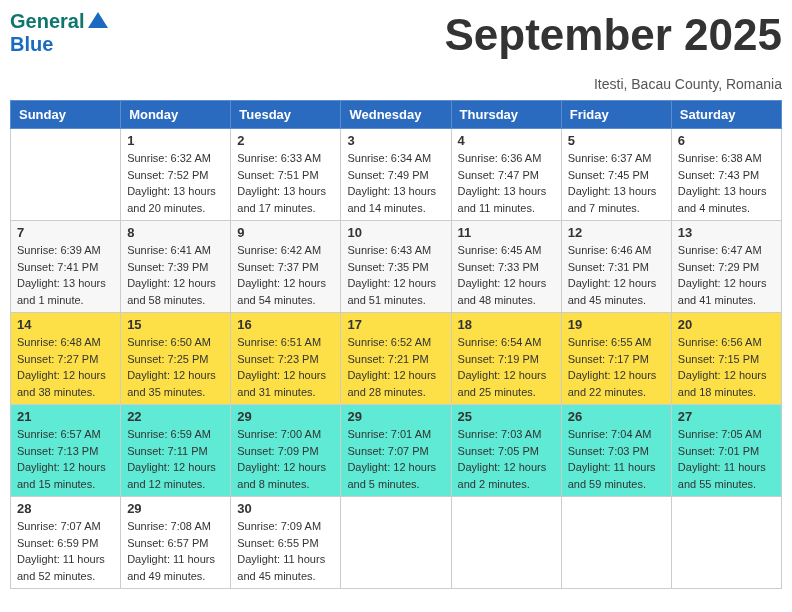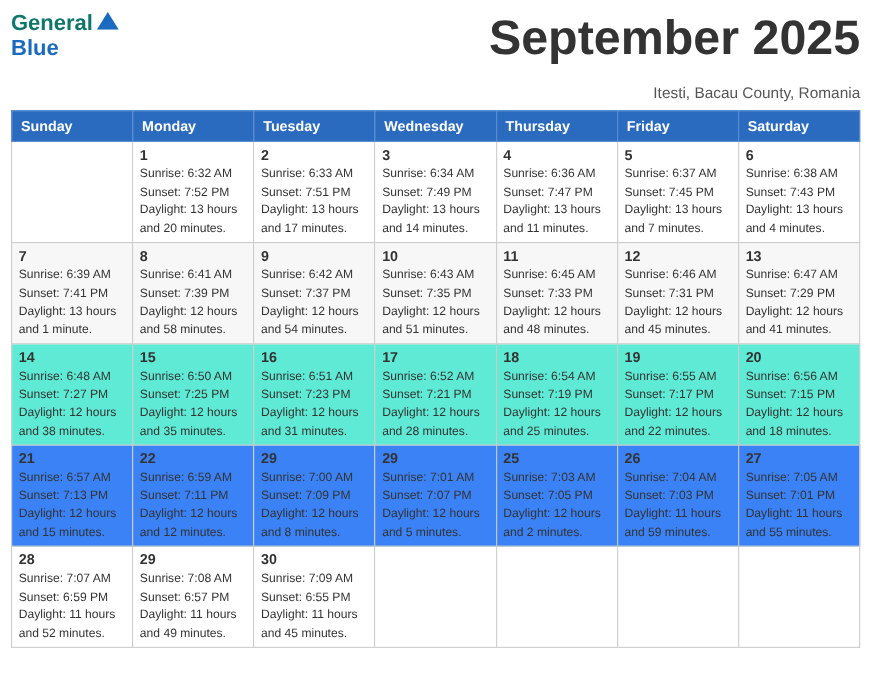--- a/index.html
+++ b/index.html
@@ -160,21 +160,21 @@
         </td>
         <td>
           <span class="day-number">12</span>
           <div class="day-info">Sunrise: 6:46 AM<br>Sunset: 7:31 PM<br>Daylight: 12 hours and 45 minutes.</div>
         </td>
         <td>
           <span class="day-number">13</span>
           <div class="day-info">Sunrise: 6:47 AM<br>Sunset: 7:29 PM<br>Daylight: 12 hours and 41 minutes.</div>
         </td>
       </tr>
-      <tr style="background: #5eead4;">
+      <tr style="background: #fde047;">
         <td>
           <span class="day-number">14</span>
           <div class="day-info">Sunrise: 6:48 AM<br>Sunset: 7:27 PM<br>Daylight: 12 hours and 38 minutes.</div>
         </td>
         <td>
           <span class="day-number">15</span>
           <div class="day-info">Sunrise: 6:50 AM<br>Sunset: 7:25 PM<br>Daylight: 12 hours and 35 minutes.</div>
         </td>
         <td>
           <span class="day-number">16</span>
@@ -190,21 +190,21 @@
         </td>
         <td>
           <span class="day-number">19</span>
           <div class="day-info">Sunrise: 6:55 AM<br>Sunset: 7:17 PM<br>Daylight: 12 hours and 22 minutes.</div>
         </td>
         <td>
           <span class="day-number">20</span>
           <div class="day-info">Sunrise: 6:56 AM<br>Sunset: 7:15 PM<br>Daylight: 12 hours and 18 minutes.</div>
         </td>
       </tr>
-      <tr style="background: #3b82f6;">
+      <tr style="background: #5eead4;">
         <td>
           <span class="day-number">21</span>
           <div class="day-info">Sunrise: 6:57 AM<br>Sunset: 7:13 PM<br>Daylight: 12 hours and 15 minutes.</div>
         </td>
         <td>
           <span class="day-number">22</span>
           <div class="day-info">Sunrise: 6:59 AM<br>Sunset: 7:11 PM<br>Daylight: 12 hours and 12 minutes.</div>
         </td>
         <td>
           <span class="day-number">29</span>

